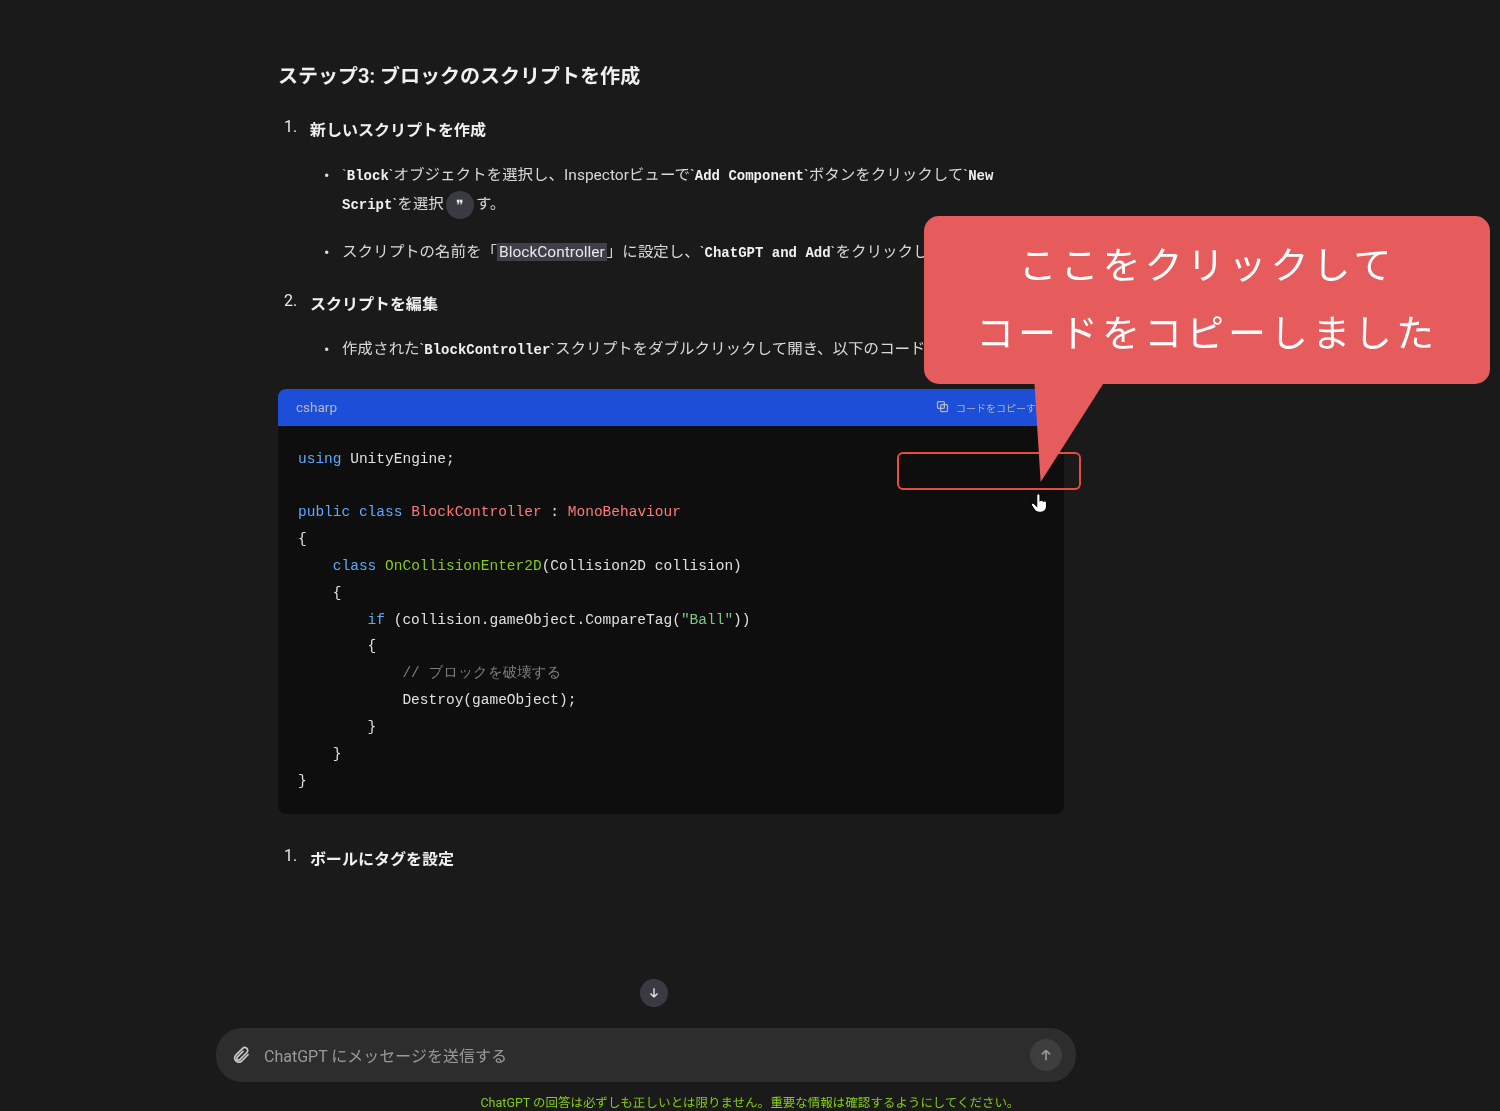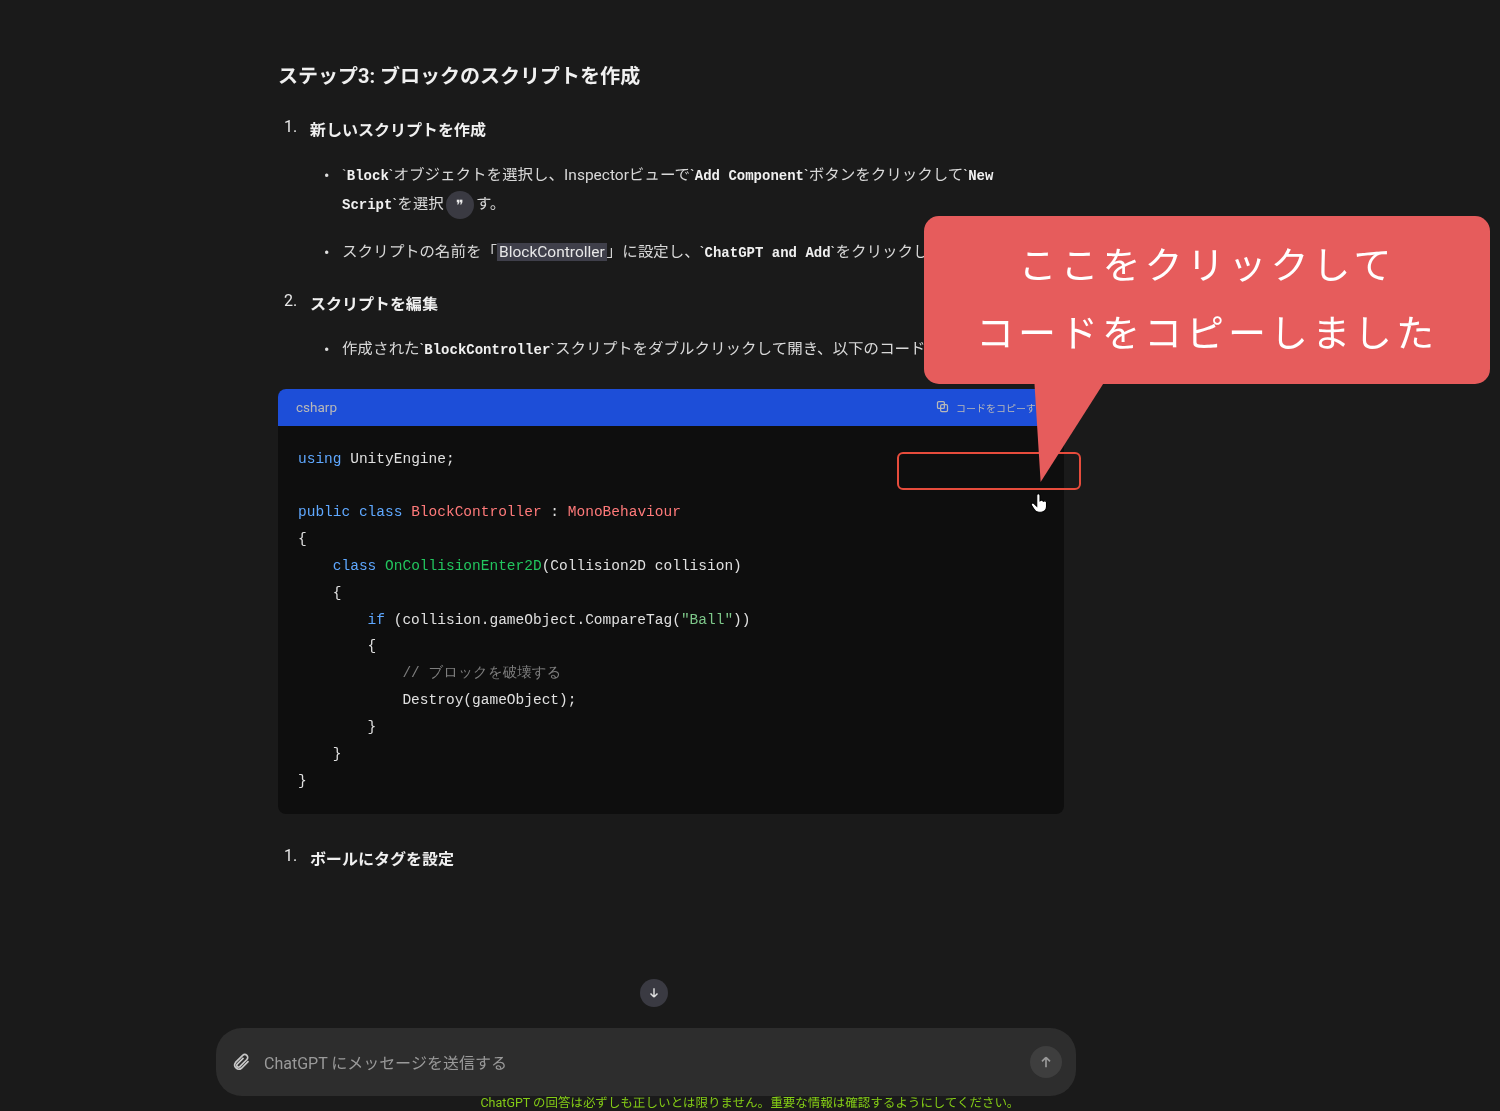--- a/index.html
+++ b/index.html
@@ -139,21 +139,21 @@
       white-space: pre;
       color: #e0e0e0;
     }
     .kw-using { color: #5fa8ff; }
     .kw-public { color: #5fa8ff; }
     .kw-class { color: #5fa8ff; }
     .kw-void { color: #5fa8ff; }
     .kw-if { color: #5fa8ff; }
     .cls-name { color: #ff7a7a; }
     .inherit { color: #ff7a7a; }
-    .method-name { color: #22c55e; }
+    .method-name { color: #84cc16; }
     .string { color: #7ec88a; }
     .comment { color: #7d7d7d; font-style: normal; }
     .callout {
       position: absolute;
       left: 924px;
       top: 216px;
       width: 566px;
       height: 168px;
       background: #e65c5c;
       border-radius: 15px;
@@ -197,21 +197,21 @@
       align-items: center;
       justify-content: center;
       color: #e0e0e0;
       font-size: 15px;
     }
     .input-bar {
       position: absolute;
       left: 216px;
       top: 1028px;
       width: 860px;
-      height: 68px;
+      height: 54px;
       background: #2d2d2d;
       border-radius: 26px;
       display: flex;
       align-items: center;
       padding: 0 14px;
     }
     .attach-icon {
       width: 22px;
       height: 22px;
       color: #c8c8c8;

